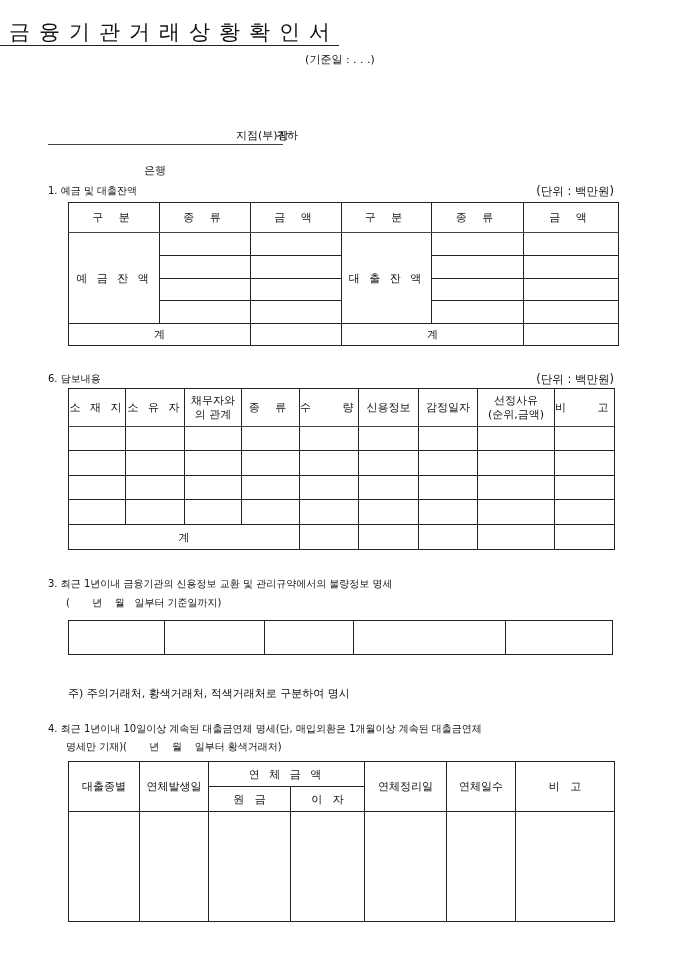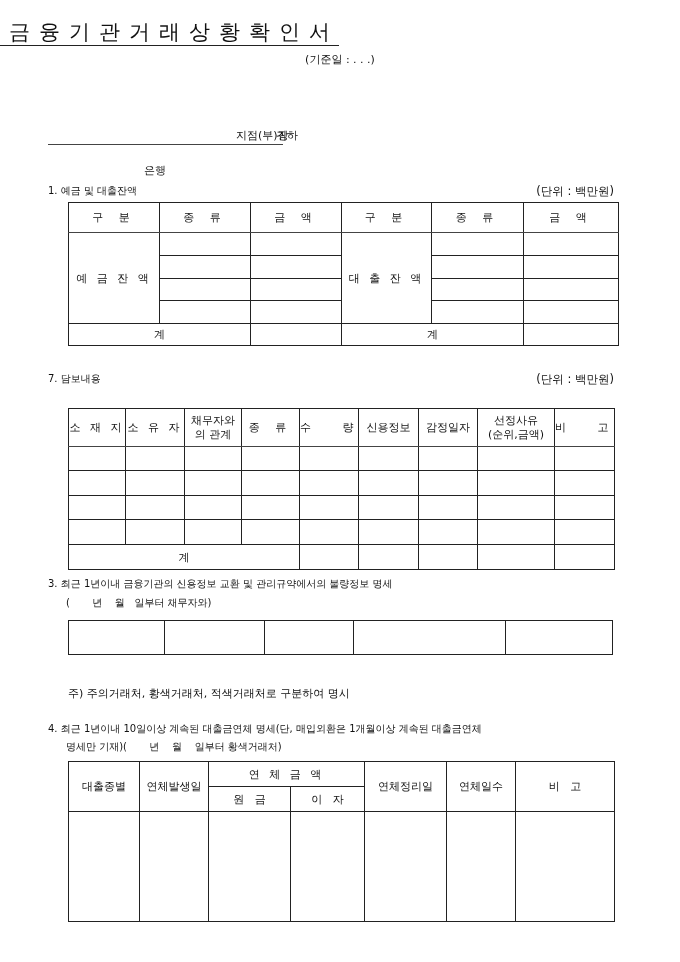--- a/index.html
+++ b/index.html
@@ -89,24 +89,24 @@
   </tr>
   <tr style="height:22px;">
     <td colspan="2">계</td>
     <td></td>
     <td colspan="2">계</td>
     <td></td>
   </tr>
 </tbody>
   </table>
 
-<div class="abs sec-title" style="top:372px;">7. 담보내용</div>
+<div class="abs sec-title" style="top:372px;">6. 담보내용</div>
 <div class="abs unit" style="left:470px;width:144px;top:372px;">(단위 : 백만원)</div>
 
-<table class="grid" style="left:68px;top:408px;width:546px;">
+<table class="grid" style="left:68px;top:388px;width:546px;">
   <colgroup>
       <col style="width:57px">
       <col style="width:59px">
       <col style="width:57px">
       <col style="width:58px">
       <col style="width:59px">
       <col style="width:60px">
       <col style="width:59px">
       <col style="width:77px">
       <col style="width:60px">
@@ -178,21 +178,21 @@
     <td></td>
         <td></td>
         <td></td>
         <td></td>
         <td></td>
   </tr>
 </tbody>
   </table>
 
 <div class="abs sec-title" style="top:577px;">3. 최근 1년이내 금융기관의 신용정보 교환 및 관리규약에서의 불량정보 명세</div>
-<div class="abs sec-title" style="left:66px;top:596px;white-space:pre;">(       년    월   일부터 채무자와)</div>
+<div class="abs sec-title" style="left:66px;top:596px;white-space:pre;">(       년    월   일부터 기준일까지)</div>
 
 <table class="grid" style="left:68px;top:620px;width:544px;">
   <colgroup>
       <col style="width:96px">
       <col style="width:100px">
       <col style="width:89px">
       <col style="width:152px">
       <col style="width:107px">
     </colgroup>
   <tbody>

